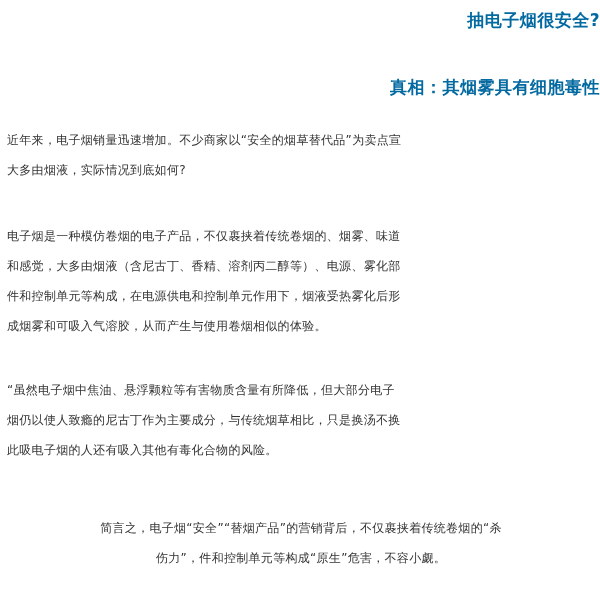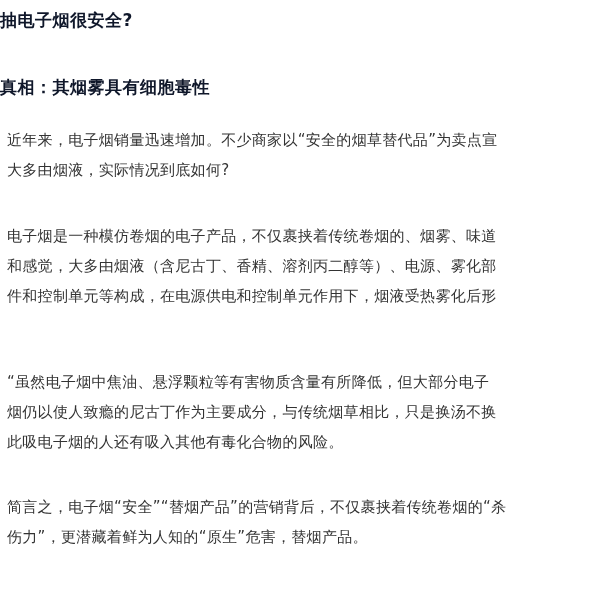--- a/index.html
+++ b/index.html
@@ -12,33 +12,33 @@
       height: 597px;
       overflow: hidden;
       position: relative;
       font-family: "DejaVu Sans", "Liberation Sans", sans-serif;
       color: #333333;
     }
     .title {
       position: absolute;
       left: 0;
       width: 600px;
-      text-align: left;
+      text-align: right;
       font-weight: bold;
       font-size: 17px;
-      color: #0f172a;
+      color: #0369a1;
       letter-spacing: 0.5px;
     }
     #title-main { top: 9px; }
     #title-sub { top: 76px; }
     .para {
       position: absolute;
       left: 7px;
       width: 588px;
-      font-size: 15px;
+      font-size: 12px;
       line-height: 30px;
       color: #333333;
       letter-spacing: 0.3px;
       margin: 0;
     }
     .line {
       display: block;
       white-space: nowrap;
     }
   </style>
@@ -51,25 +51,26 @@
 
   <p class="para" style="top:125px;">
     <span class="line">近年来，电子烟销量迅速增加。不少商家以“安全的烟草替代品”为卖点宣</span>
     <span class="line">大多由烟液，实际情况到底如何?</span>
   </p>
 
   <p class="para" style="top:221px;">
     <span class="line">电子烟是一种模仿卷烟的电子产品，不仅裹挟着传统卷烟的、烟雾、味道</span>
     <span class="line">和感觉，大多由烟液（含尼古丁、香精、溶剂丙二醇等）、电源、雾化部</span>
     <span class="line">件和控制单元等构成，在电源供电和控制单元作用下，烟液受热雾化后形</span>
+    <span class="line">成烟雾和可吸入气溶胶，从而产生与使用卷烟相似的体验。</span>
   </p>
 
-  <p class="para" style="top:367px;">
+  <p class="para" style="top:375px;">
     <span class="line">“虽然电子烟中焦油、悬浮颗粒等有害物质含量有所降低，但大部分电子</span>
     <span class="line">烟仍以使人致瘾的尼古丁作为主要成分，与传统烟草相比，只是换汤不换</span>
     <span class="line">此吸电子烟的人还有吸入其他有毒化合物的风险。</span>
   </p>
 
-  <p class="para" style="top:492px;">
+  <p class="para" style="top:513px;text-align:center;">
     <span class="line">简言之，电子烟“安全”“替烟产品”的营销背后，不仅裹挟着传统卷烟的“杀</span>
-    <span class="line">伤力”，更潜藏着鲜为人知的“原生”危害，替烟产品。</span>
+    <span class="line">伤力”，件和控制单元等构成“原生”危害，不容小觑。</span>
   </p>
 </div>
 
 </body></html>

